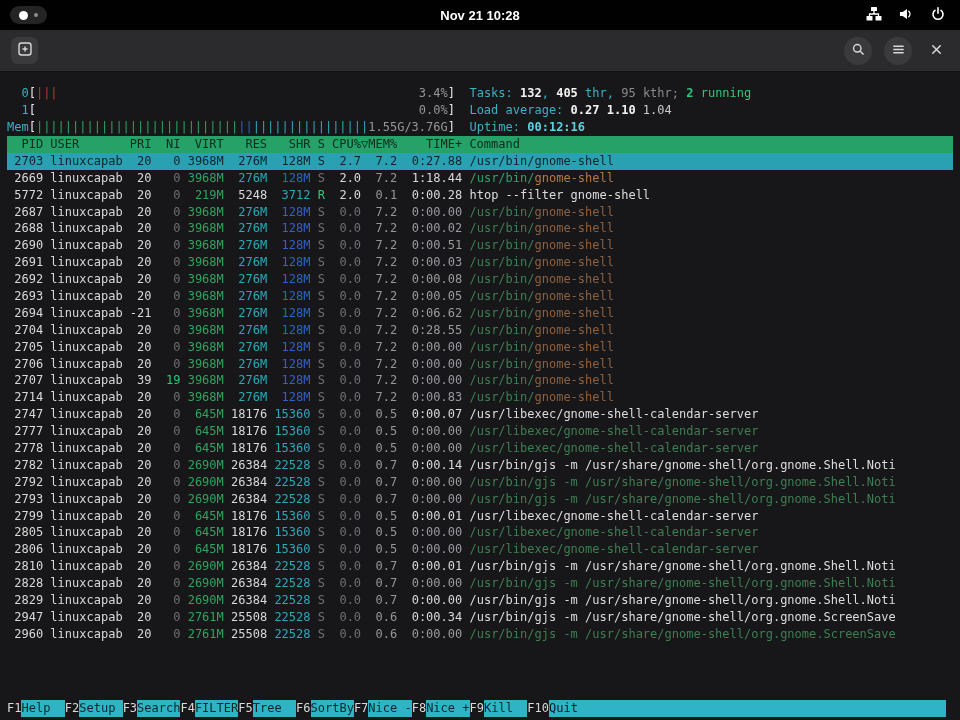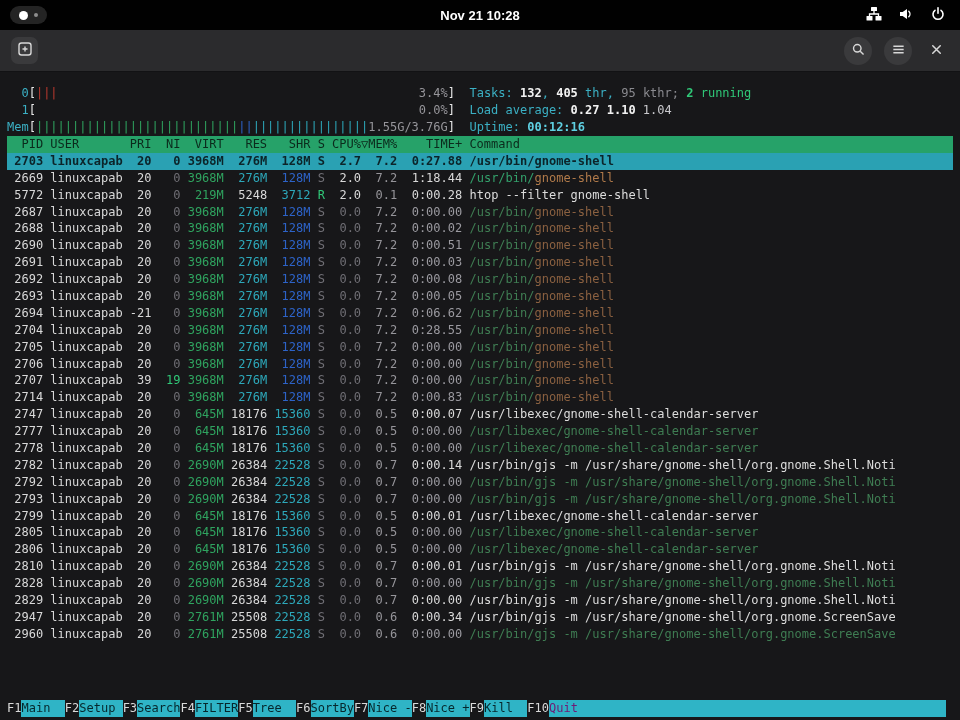--- a/index.html
+++ b/index.html
@@ -26,21 +26,21 @@
   .term{padding:8px 7px 0 7px}
   .line{white-space:pre;height:17px}
   .meters{margin-top:5px;line-height:17px}
   .tabs{margin-top:16px;height:17px;line-height:17px;padding-left:8px;white-space:pre}
   .tab-main{color:var(--tab_main_fg);font-weight:bold}
   .tab-io{background:var(--tab_io_bg);color:var(--tab_io_fg);padding:0 8px}
   .hdr-row{background:var(--header_bg);color:var(--header_fg);line-height:16.9px;height:16.9px;white-space:pre}
   .table{line-height:16.9px}
   .table .line{height:16.9px}
   .sel{background:var(--selection_bg)}
-  .sel span{color:var(--selection_fg) !important;font-weight:bold}
+  .sel span{color:var(--selection_fg) !important;font-weight:normal}
 
   
   .fbar{position:absolute;left:7px;right:14px;bottom:3px;height:17px;line-height:17px;display:flex}
   .fbar span{white-space:pre}
   .fk-fill{flex:1;background:var(--fkey_bg)}
 </style>
 </head>
 <body>
 
 <div class="topbar">
@@ -129,33 +129,33 @@
       <div class="line"><span style="color: rgb(217, 217, 217);"> 2810 </span><span style="color: rgb(217, 217, 217);">linuxcapab </span><span style="color: rgb(217, 217, 217);"> 20 </span><span style="color: rgb(111, 110, 116);">  0 </span><span style="color: rgb(47, 163, 95);">2690M </span><span style="color: rgb(217, 217, 217);">26384 </span><span style="color: rgb(45, 168, 186);">22528 </span><span style="color: rgb(111, 110, 116);">S </span><span style="color: rgb(111, 110, 116);"> 0.0 </span><span style="color: rgb(150, 149, 154);"> 0.7 </span><span style="color: rgb(217, 217, 217);"> 0:00.01 </span><span><span style="color: rgb(220, 220, 220);">/usr/bin/gjs -m /usr/share/gnome-shell/org.gnome.Shell.Noti</span></span></div>
       <div class="line"><span style="color: rgb(217, 217, 217);"> 2828 </span><span style="color: rgb(217, 217, 217);">linuxcapab </span><span style="color: rgb(217, 217, 217);"> 20 </span><span style="color: rgb(111, 110, 116);">  0 </span><span style="color: rgb(47, 163, 95);">2690M </span><span style="color: rgb(217, 217, 217);">26384 </span><span style="color: rgb(45, 168, 186);">22528 </span><span style="color: rgb(111, 110, 116);">S </span><span style="color: rgb(111, 110, 116);"> 0.0 </span><span style="color: rgb(150, 149, 154);"> 0.7 </span><span style="color: rgb(155, 154, 160);"> 0:00.00 </span><span><span style="color: rgb(63, 125, 83);">/usr/bin/gjs -m /usr/share/gnome-shell/org.gnome.Shell.Noti</span></span></div>
       <div class="line"><span style="color: rgb(217, 217, 217);"> 2829 </span><span style="color: rgb(217, 217, 217);">linuxcapab </span><span style="color: rgb(217, 217, 217);"> 20 </span><span style="color: rgb(111, 110, 116);">  0 </span><span style="color: rgb(47, 163, 95);">2690M </span><span style="color: rgb(217, 217, 217);">26384 </span><span style="color: rgb(45, 168, 186);">22528 </span><span style="color: rgb(111, 110, 116);">S </span><span style="color: rgb(111, 110, 116);"> 0.0 </span><span style="color: rgb(150, 149, 154);"> 0.7 </span><span style="color: rgb(217, 217, 217);"> 0:00.00 </span><span><span style="color: rgb(220, 220, 220);">/usr/bin/gjs -m /usr/share/gnome-shell/org.gnome.Shell.Noti</span></span></div>
       <div class="line"><span style="color: rgb(217, 217, 217);"> 2947 </span><span style="color: rgb(217, 217, 217);">linuxcapab </span><span style="color: rgb(217, 217, 217);"> 20 </span><span style="color: rgb(111, 110, 116);">  0 </span><span style="color: rgb(47, 163, 95);">2761M </span><span style="color: rgb(217, 217, 217);">25508 </span><span style="color: rgb(45, 168, 186);">22528 </span><span style="color: rgb(111, 110, 116);">S </span><span style="color: rgb(111, 110, 116);"> 0.0 </span><span style="color: rgb(150, 149, 154);"> 0.6 </span><span style="color: rgb(217, 217, 217);"> 0:00.34 </span><span><span style="color: rgb(220, 220, 220);">/usr/bin/gjs -m /usr/share/gnome-shell/org.gnome.ScreenSave</span></span></div>
       <div class="line"><span style="color: rgb(217, 217, 217);"> 2960 </span><span style="color: rgb(217, 217, 217);">linuxcapab </span><span style="color: rgb(217, 217, 217);"> 20 </span><span style="color: rgb(111, 110, 116);">  0 </span><span style="color: rgb(47, 163, 95);">2761M </span><span style="color: rgb(217, 217, 217);">25508 </span><span style="color: rgb(45, 168, 186);">22528 </span><span style="color: rgb(111, 110, 116);">S </span><span style="color: rgb(111, 110, 116);"> 0.0 </span><span style="color: rgb(150, 149, 154);"> 0.6 </span><span style="color: rgb(155, 154, 160);"> 0:00.00 </span><span><span style="color: rgb(63, 125, 83);">/usr/bin/gjs -m /usr/share/gnome-shell/org.gnome.ScreenSave</span></span></div>
     </div>
 </div>
 
 <div class="fbar">
     <span style="color: rgb(217, 217, 217);">F1</span>
-    <span style="color: rgb(6, 39, 44); background: rgb(47, 180, 198);">Main  </span>
+    <span style="color: rgb(6, 39, 44); background: rgb(47, 180, 198);">Help  </span>
     <span style="color: rgb(217, 217, 217);">F2</span>
     <span style="color: rgb(6, 39, 44); background: rgb(47, 180, 198);">Setup </span>
     <span style="color: rgb(217, 217, 217);">F3</span>
     <span style="color: rgb(6, 39, 44); background: rgb(47, 180, 198);">Search</span>
     <span style="color: rgb(217, 217, 217);">F4</span>
     <span style="color: rgb(6, 39, 44); background: rgb(47, 180, 198);">FILTER</span>
     <span style="color: rgb(217, 217, 217);">F5</span>
     <span style="color: rgb(6, 39, 44); background: rgb(47, 180, 198);">Tree  </span>
     <span style="color: rgb(217, 217, 217);">F6</span>
     <span style="color: rgb(6, 39, 44); background: rgb(47, 180, 198);">SortBy</span>
     <span style="color: rgb(217, 217, 217);">F7</span>
     <span style="color: rgb(6, 39, 44); background: rgb(47, 180, 198);">Nice -</span>
     <span style="color: rgb(217, 217, 217);">F8</span>
     <span style="color: rgb(6, 39, 44); background: rgb(47, 180, 198);">Nice +</span>
     <span style="color: rgb(217, 217, 217);">F9</span>
     <span style="color: rgb(6, 39, 44); background: rgb(47, 180, 198);">Kill  </span>
     <span style="color: rgb(217, 217, 217);">F10</span>
-    <span style="color: #701a75; background: rgb(47, 180, 198);">Quit  </span>
+    <span style="color: #0f172a; background: rgb(47, 180, 198);">Quit  </span>
     <span class="fk-fill"></span>
   </div>
 
 </body></html>

